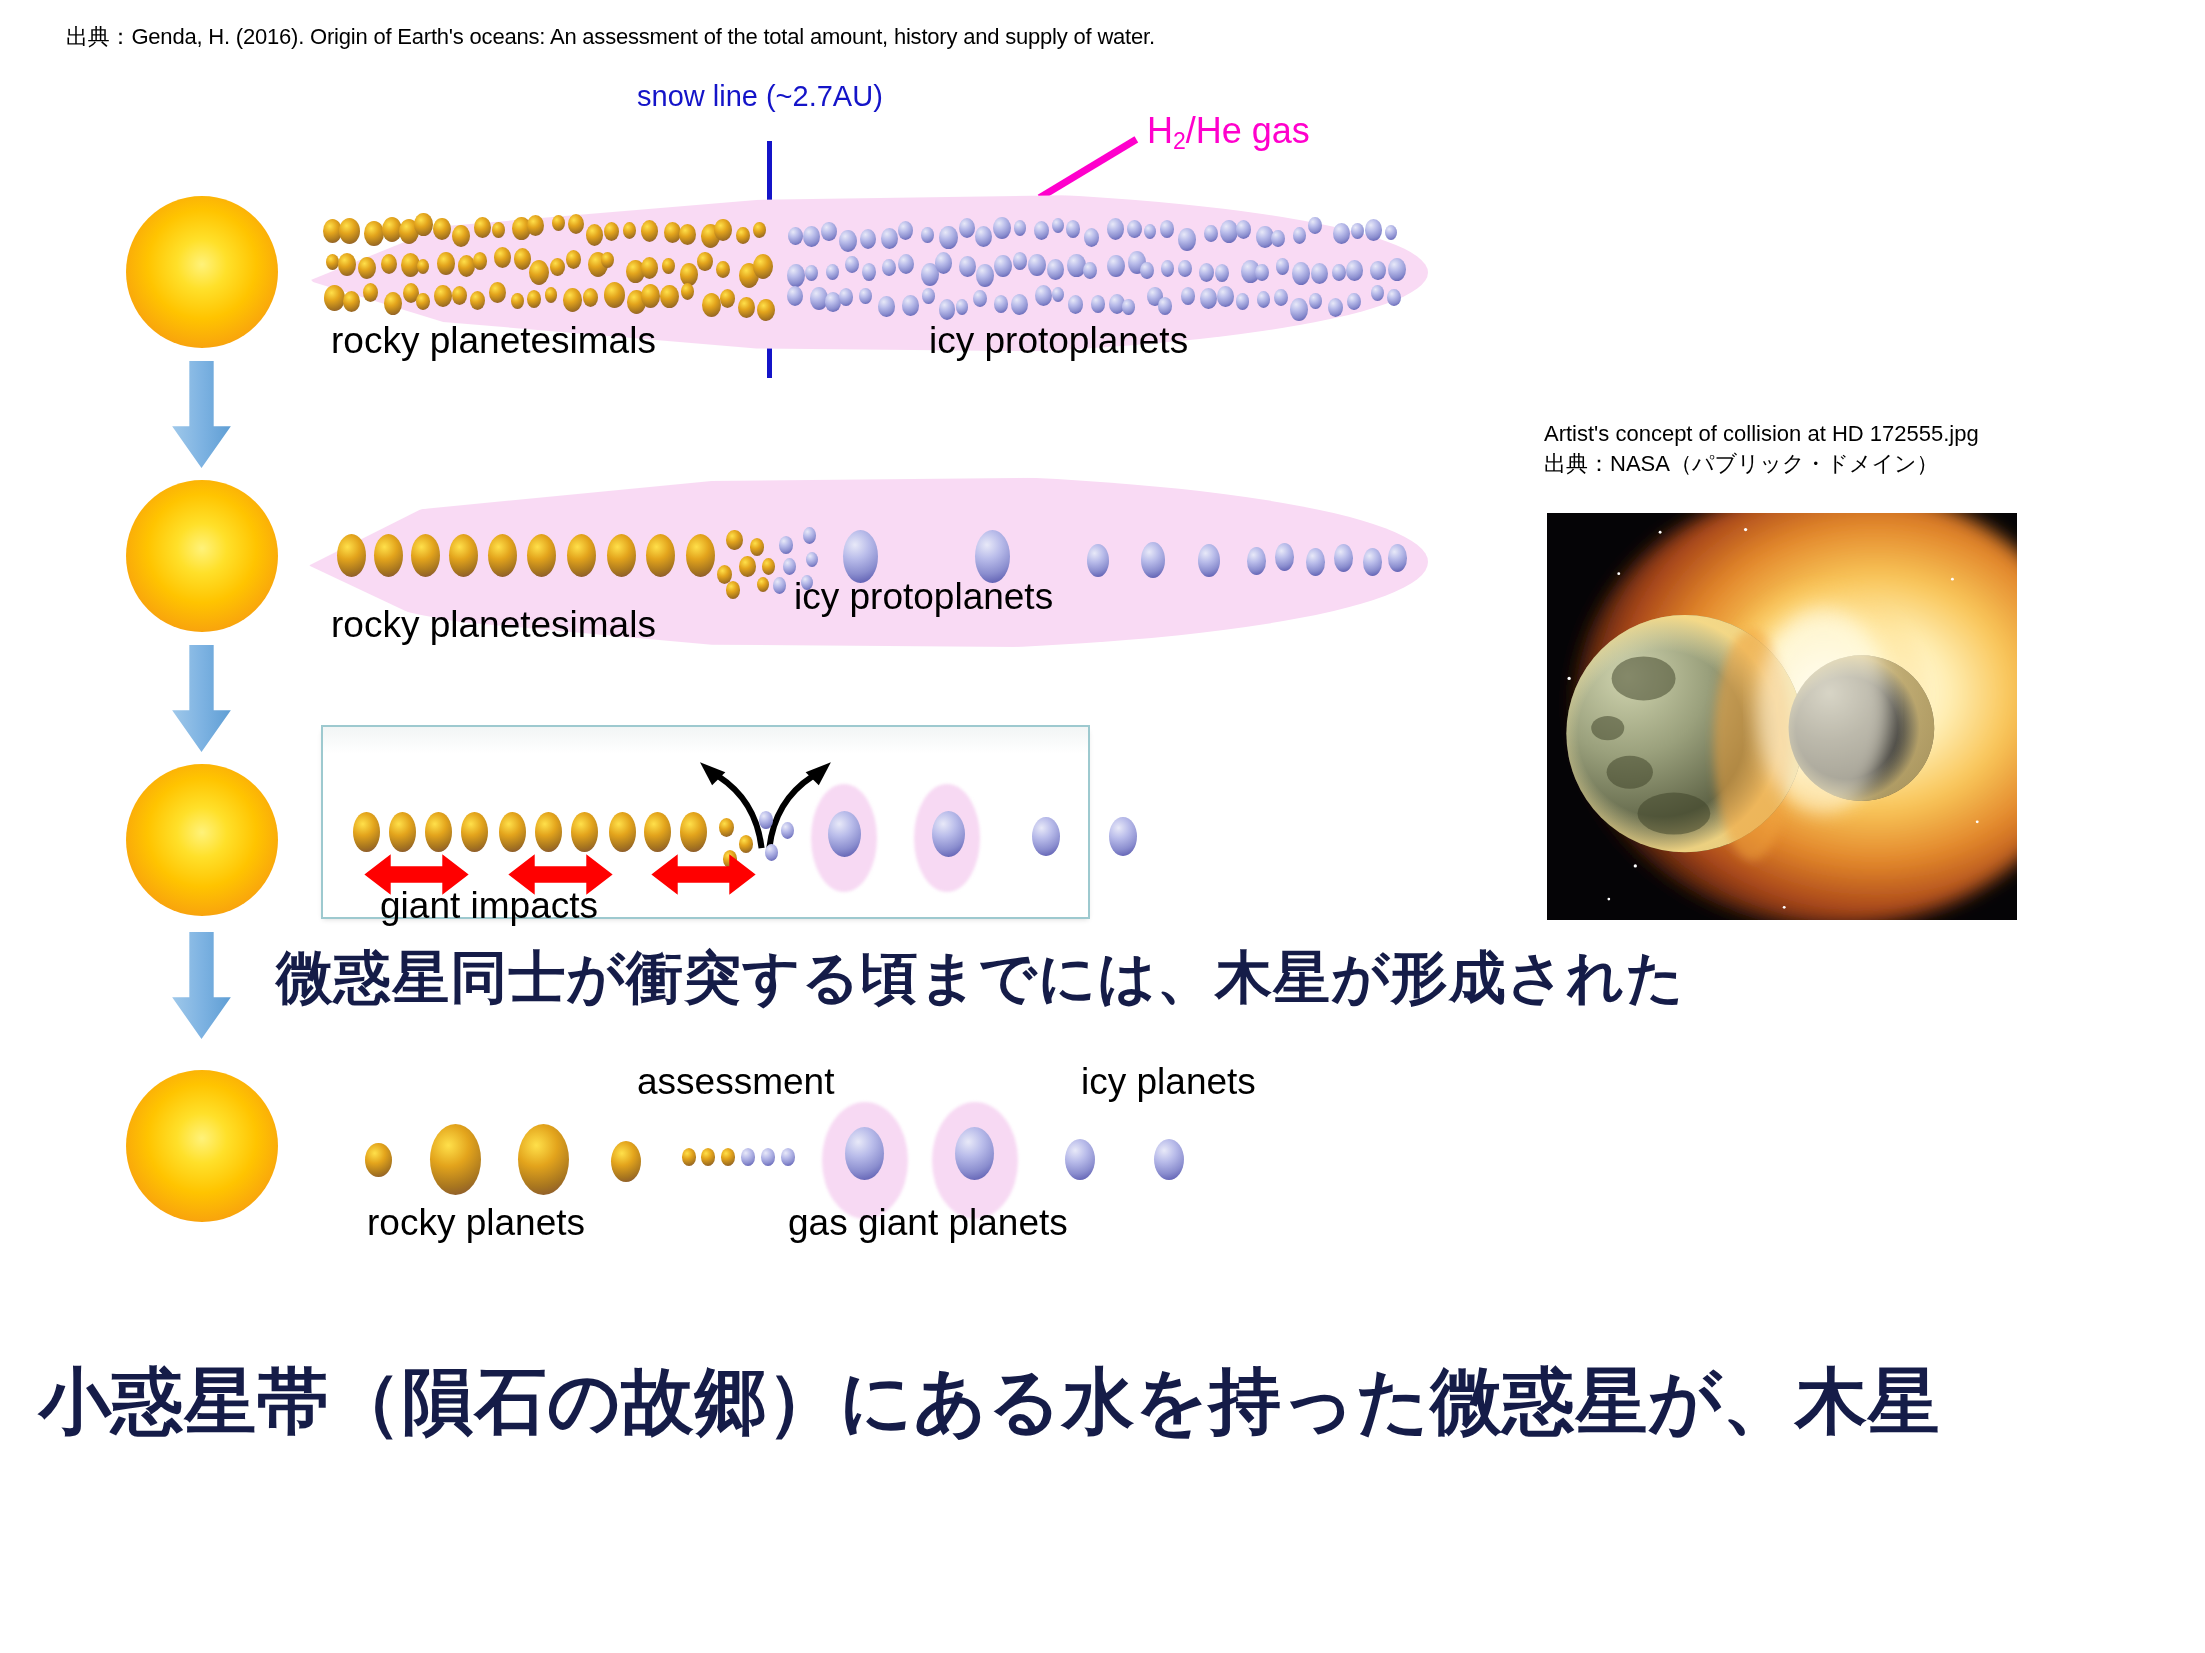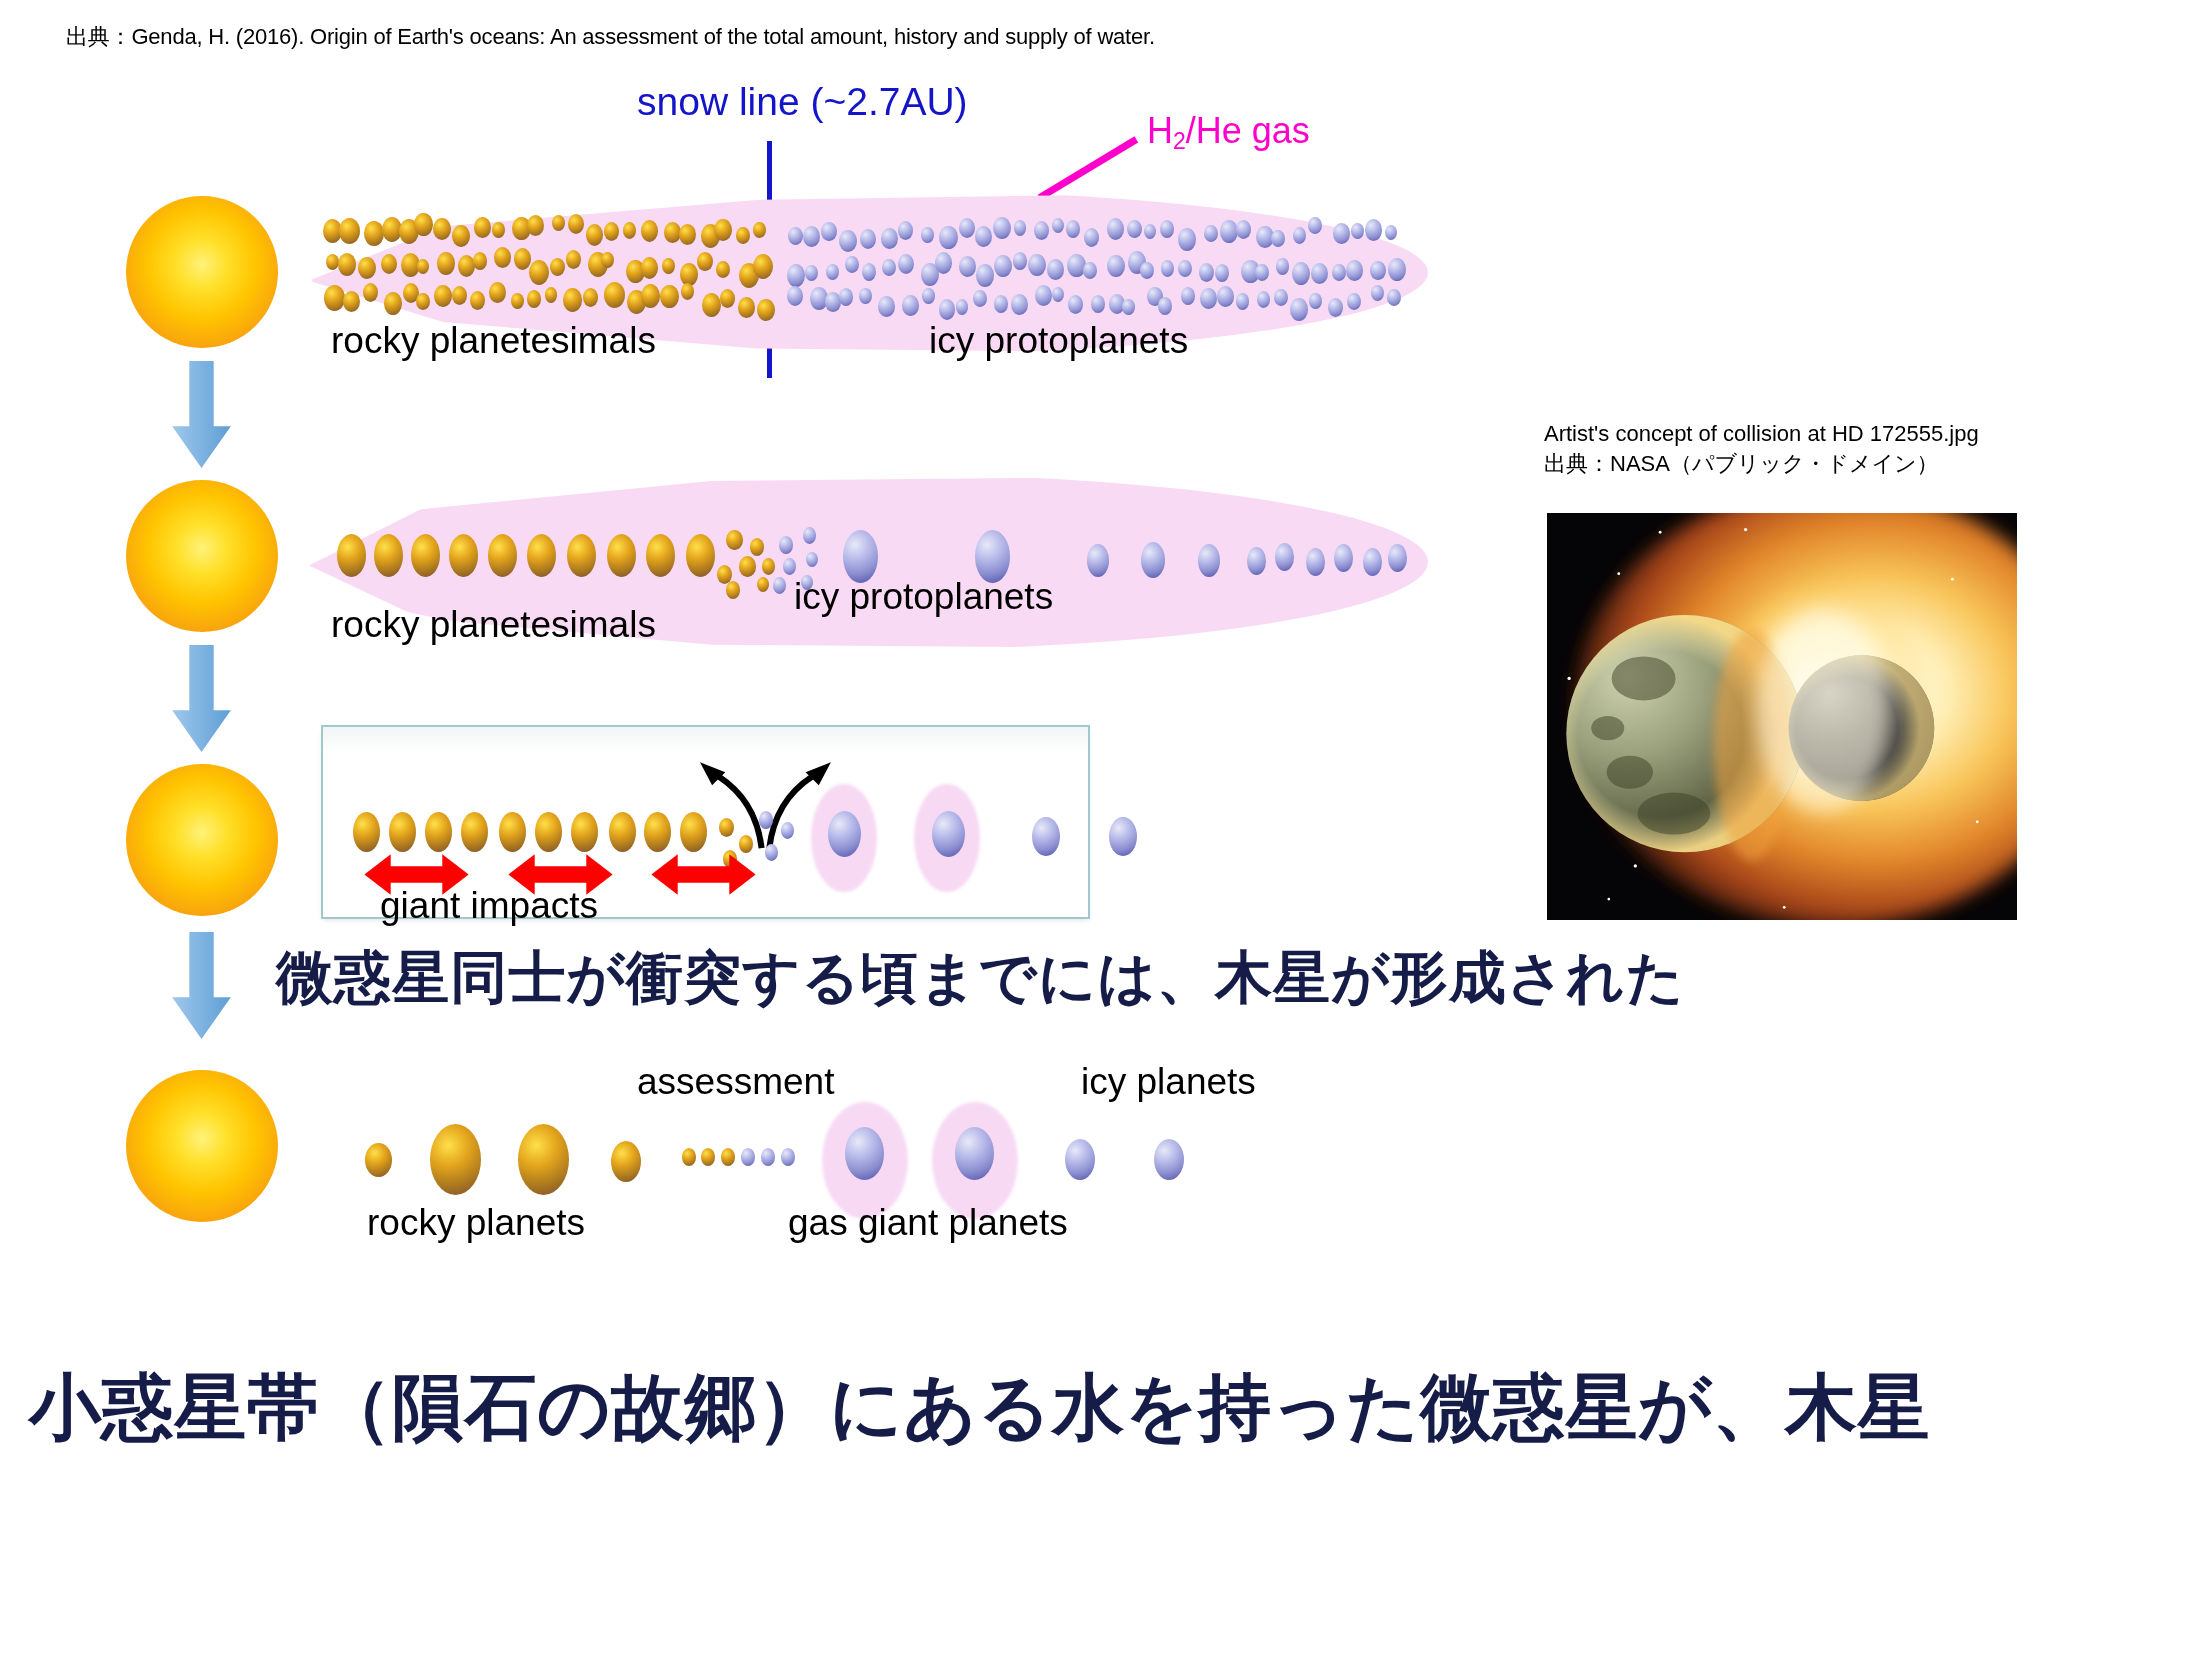--- a/index.html
+++ b/index.html
@@ -19,21 +19,21 @@
     left: 66px; top: 22px;
     font-size: 22px;
     color: #000000;
     white-space: nowrap;
     letter-spacing: -0.2px;
   }
 
   
   #snowline-label {
     left: 637px; top: 80px;
-    font-size: 39px;
+    font-size: 29px;
     color: #1414c8;
     white-space: nowrap;
   }
   #snowline-rule {
     left: 767px; top: 141px;
     width: 5px; height: 237px;
     background: #1414c8;
   }
 
   
@@ -121,24 +121,25 @@
     font-weight: bold;
     white-space: nowrap;
     margin-top: 8px;
   }
   #jp-mid-statement {
     left: 276px; top: 932px;
     font-size: 57px;
     letter-spacing: 1.1px;
   }
   #jp-bottom-statement {
-    left: 29px; top: 1351px;
+    left: 39px; top: 1351px;
     font-size: 72px;
     line-height: 1.35;
     letter-spacing: 0.6px;
+    font-family: Liberation Mono, monospace;
   }
 </style>
 </head>
 <body>
 
 <div class="abs" id="source-citation">出典：Genda, H. (2016). Origin of Earth's oceans: An assessment of the total amount, history and supply of water.</div>
 
 <div class="abs" id="snowline-label">snow line (~2.7AU)</div>
 <div class="abs" id="snowline-rule"></div>
 

